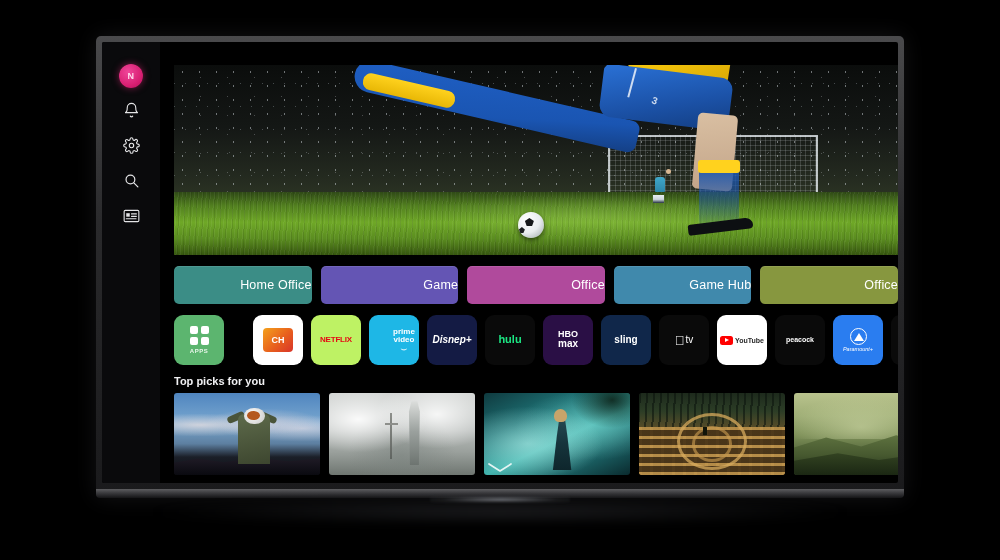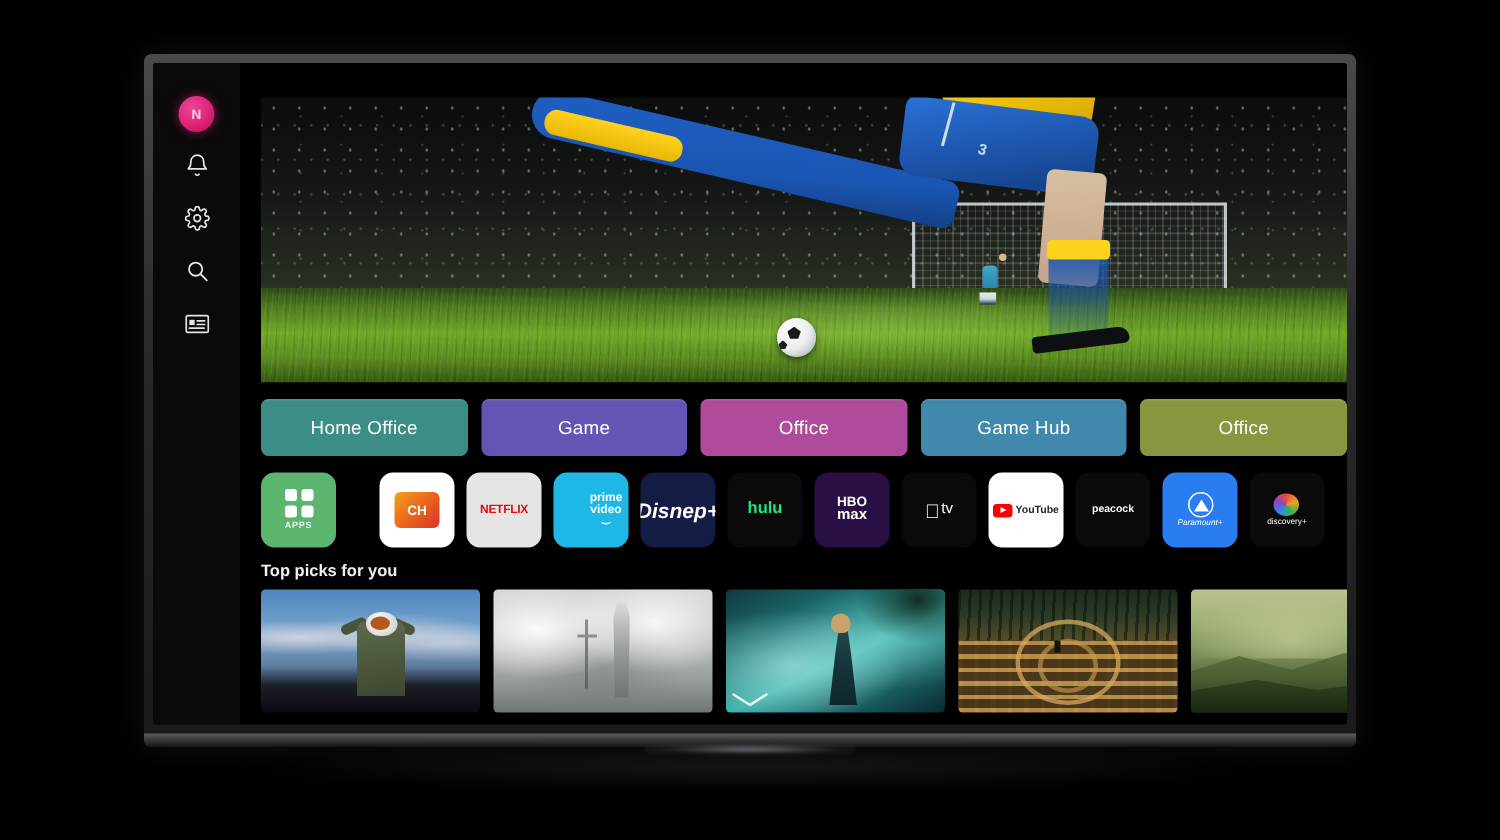--- a/index.html
+++ b/index.html
@@ -171,21 +171,21 @@
     position:absolute; left:71%; top:82%; width:9%; height:6%;
     background:#0d0f12; border-radius:3px 8px 4px 3px; transform:rotate(-7deg);
   }
 
   
   #categories {
     position:absolute; left:14px; top:224px; width:724px; height:38px;
     display:flex; gap:9px;
   }
   .cat-btn {
-    flex:1 1 0; border-radius:5px; display:flex; align-items:center; justify-content:center;
+    flex:1 1 0; border-radius:5px; display:flex; align-items:center; justify-content:flex-end;
     color:#ffffff; font-size:12.5px; letter-spacing:.2px;
     box-shadow:inset 0 1px 0 rgba(255,255,255,.10);
   }
 
   
   #apps {
     position:absolute; left:14px; top:273px; width:760px; height:50px;
     display:flex; gap:8px;
   }
   .app-tile {
@@ -380,41 +380,44 @@
                 <i style="width: 8px; height: 8px; background: rgb(255, 255, 255); border-radius: 2px; display: block;"></i>
                 <i style="width: 8px; height: 8px; background: rgb(255, 255, 255); border-radius: 2px; display: block;"></i>
               </div>
               <span class="tile-txt" style="color: rgb(234, 246, 236); font-size: 6px; letter-spacing: 0.5px;">APPS</span>
             </div>
             <div class="app-tile" style="background: rgb(255, 255, 255); margin-left: 21px;">
               <div style="position: relative; width: 30px; height: 24px; background: linear-gradient(135deg, rgb(244, 161, 28) 0%, rgb(232, 96, 29) 55%, rgb(216, 52, 42) 100%); border-radius: 4px; display: flex; align-items: center; justify-content: center;">
                 <span style="color: rgb(255, 255, 255); font-size: 9px; font-weight: bold;">CH</span>
               </div>
             </div>
-            <div class="app-tile" style="background: #e5e5e5;">
+            <div class="app-tile" style="background: #bef264;">
               <span class="tile-txt" style="color: rgb(229, 9, 20); font-size: 8px; font-weight: bold; letter-spacing: -0.2px;">NETFLIX</span>
             </div>
             <div class="app-tile" style="background: rgb(30, 183, 230); padding-left: 20px;">
               <div style="text-align: center; line-height: 1;">
                 <span style="display: block; color: rgb(255, 255, 255); font-size: 8px; font-weight: bold;">prime</span>
                 <span style="display: block; color: rgb(255, 255, 255); font-size: 8px; font-weight: bold;">video</span>
                 <span style="display: block; margin-top: 1px; color: rgb(255, 255, 255); font-size: 11px; line-height: 0.6;">⌣</span>
               </div>
             </div>
             <div class="app-tile" style="background: rgb(20, 27, 68);">
-              <span class="tile-txt" style="color: rgb(255, 255, 255); font-size: 14px; font-style: italic; font-weight: bold;">Disnep+</span>
+              <span class="tile-txt" style="color: rgb(255, 255, 255); font-size: 10px; font-style: italic; font-weight: bold;">Disnep+</span>
             </div>
             <div class="app-tile" style="background: rgb(10, 10, 10);">
               <span class="tile-txt" style="color: rgb(28, 231, 131); font-size: 11px; font-weight: bold;">hulu</span>
             </div>
             <div class="app-tile" style="background: rgb(42, 15, 69);">
               <div style="text-align: center; line-height: 1.02;">
                 <span style="display: block; color: rgb(255, 255, 255); font-size: 9px; font-weight: bold;">HBO</span>
                 <span style="display: block; color: rgb(255, 255, 255); font-size: 10px; font-weight: bold;">max</span>
               </div>
+            </div>
+            <div class="app-tile" style="background: rgb(16, 39, 74);">
+              <span class="tile-txt" style="color: rgb(255, 255, 255); font-size: 10px; font-weight: bold;">sling</span>
             </div>
             <div class="app-tile" style="background: rgb(10, 10, 10);">
               <div style="display: flex; align-items: center; gap: 1px; color: rgb(255, 255, 255);">
                 <span style="font-size: 13px; line-height: 1;"></span>
                 <span style="font-size: 10px; font-weight: normal; line-height: 1;">tv</span>
               </div>
             </div>
             <div class="app-tile" style="background: rgb(255, 255, 255);">
               <div style="display: flex; align-items: center; gap: 2px;">
                 <span style="width: 13px; height: 9px; background: rgb(255, 0, 0); border-radius: 2.5px; position: relative; display: inline-block;">

